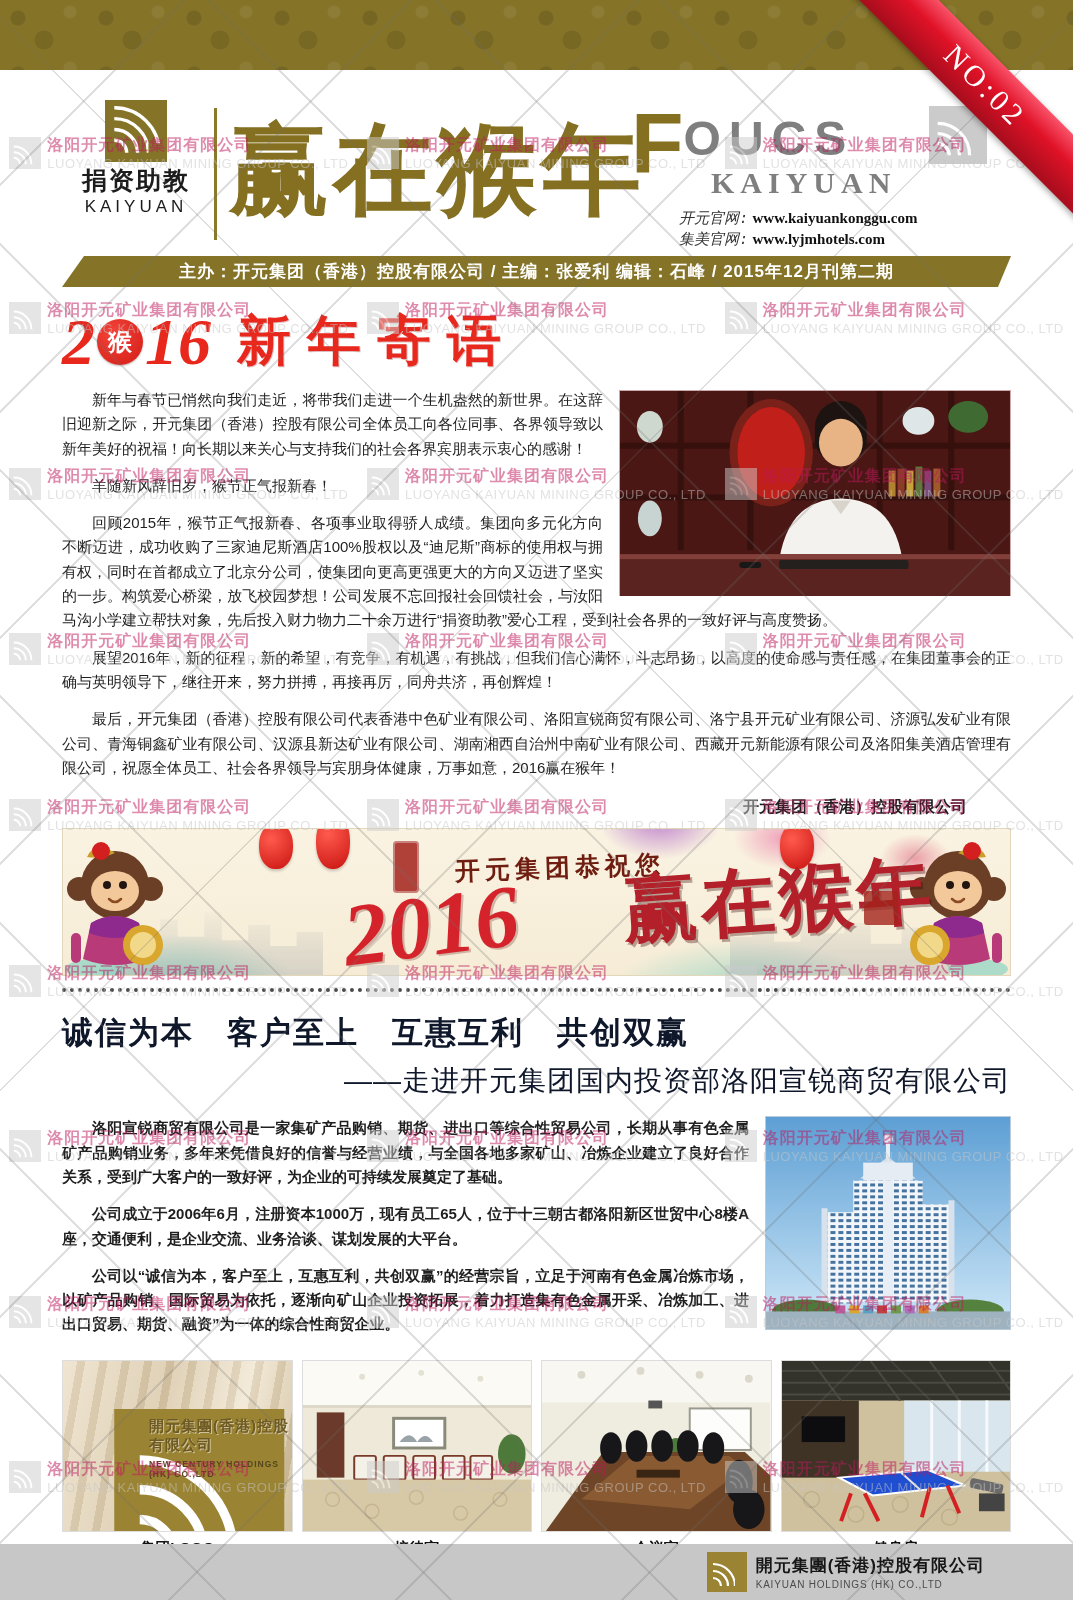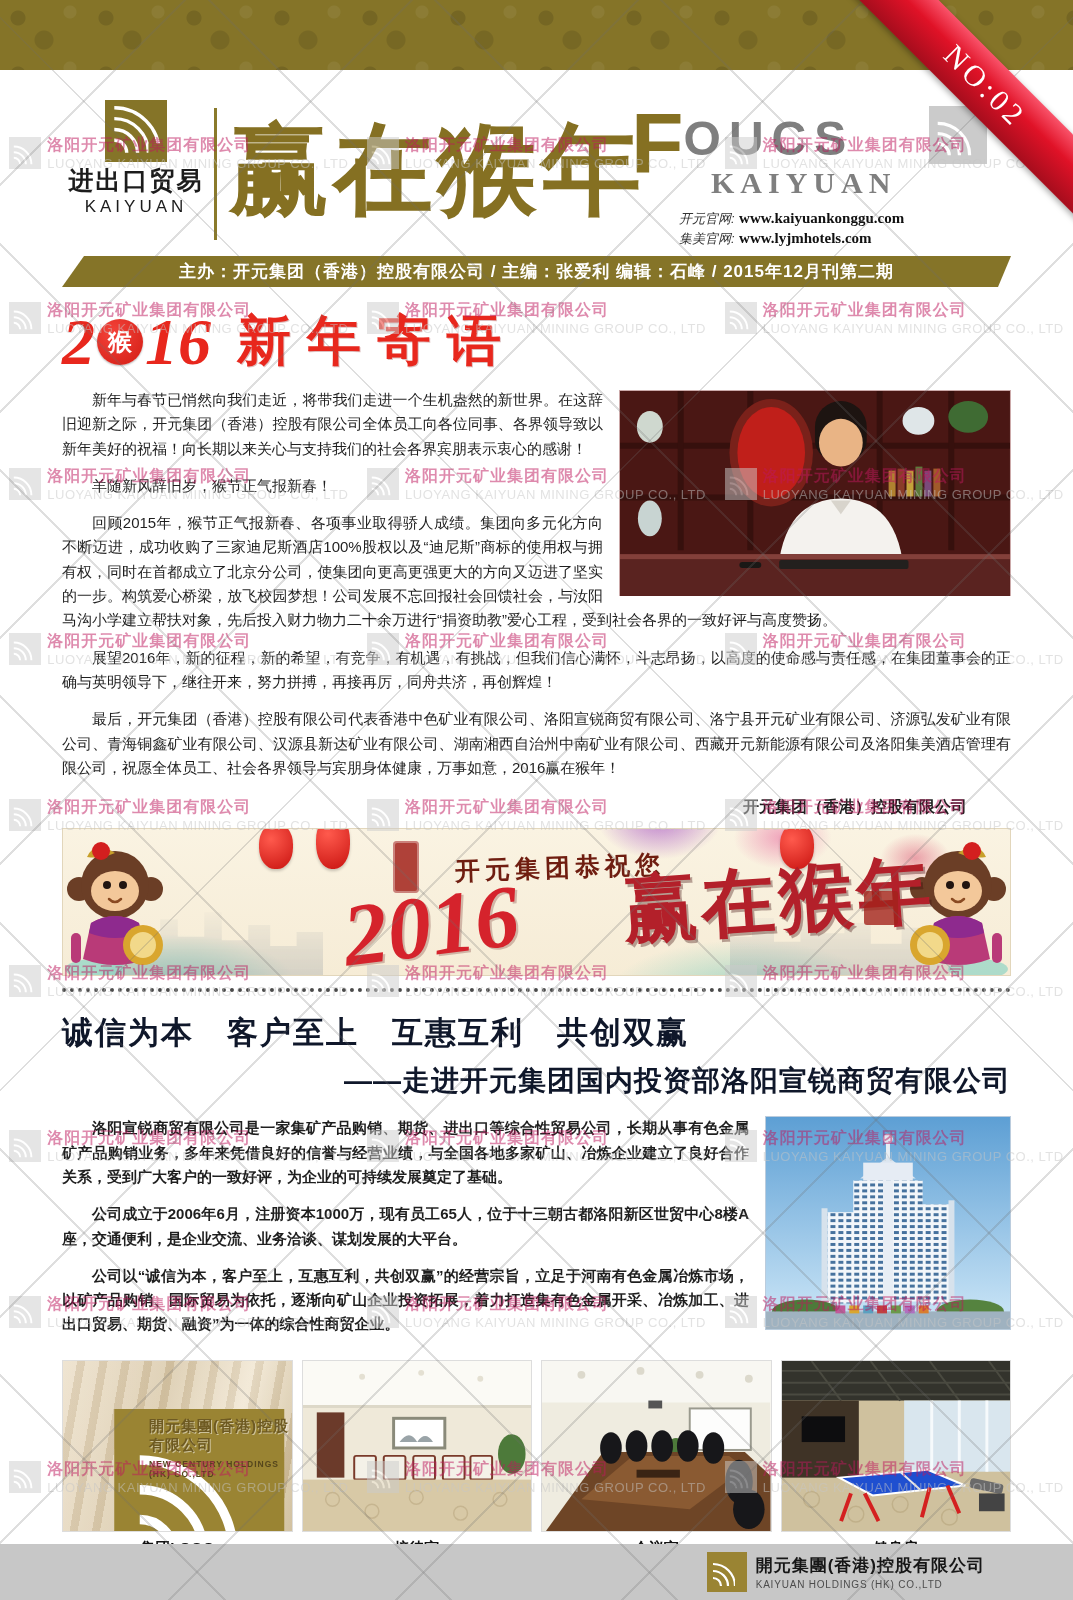--- a/index.html
+++ b/index.html
@@ -42,21 +42,21 @@
   .hdr-divider{width:3px;background:#8a7a2b;height:132px;align-self:center;margin:0 12px 0 4px;flex:none;}
   .paper-title{font-size:100px;line-height:138px;font-weight:900;color:#857022;letter-spacing:4px;white-space:nowrap;flex:none;}
   .hdr-right{position:relative;flex:1;height:148px;}
   .foucs-logo{position:absolute;right:24px;top:6px;opacity:.95;}
   .foucs-line{position:absolute;left:-14px;top:-6px;white-space:nowrap;}
   .foucs-f{font-size:86px;font-weight:900;color:#857022;vertical-align:-18px;}
   .foucs-rest{font-size:48px;font-weight:bold;color:#7f7f7f;letter-spacing:8px;}
   .foucs-sub{position:absolute;left:66px;top:66px;font-size:30px;font-weight:bold;color:#7f7f7f;letter-spacing:6px;
     font-family:"Liberation Serif","DejaVu Serif",serif;}
   .sites{position:absolute;left:34px;top:108px;line-height:19px;}
-  .site-label{font-size:13px;color:#333;font-style:italic;font-family:Liberation Sans, sans-serif;}
+  .site-label{font-size:15px;color:#333;font-style:italic;font-family:Liberation Mono, monospace;}
   .site-url{font-size:15px;font-weight:bold;color:#111;font-family:"Liberation Serif","DejaVu Serif",serif;}
 
   
   .masthead{margin-top:8px;height:31px;background:#857428;color:#fff;font-size:17px;font-weight:bold;
     display:flex;align-items:center;justify-content:center;letter-spacing:1px;
     clip-path:polygon(22px 0, 100% 0, calc(100% - 13px) 100%, 0 100%);}
 
   
   .a1-title{margin-top:18px;display:flex;align-items:center;color:#e8271d;}
   .a1-year{font-family:"Liberation Serif","DejaVu Serif",serif;font-weight:bold;font-style:italic;font-size:66px;line-height:56px;}
@@ -104,21 +104,21 @@
   .banner-slogan{position:absolute;left:560px;top:22px;font-size:74px;font-weight:900;color:#b3202a;
     transform:rotate(-4deg);letter-spacing:4px;font-family:"Liberation Serif","DejaVu Serif",serif;
     text-shadow:2px 3px 0 rgba(60,10,10,.35);white-space:nowrap;}
   .banner-seal2{position:absolute;right:112px;top:62px;width:34px;height:34px;background:#a3231c;opacity:.8;border-radius:3px;}
 
   .dotted-divider{margin-top:12px;border-top:4px dotted #4a4a4a;height:0;}
 
   
   .a2-head{margin-top:20px;color:#0f172a;}
   .a2-h1{font-size:31px;font-weight:900;letter-spacing:2px;}
-  .a2-h2{font-size:28px;font-weight:700;text-align:right;margin-top:8px;letter-spacing:1px;}
+  .a2-h2{font-size:28px;font-weight:400;text-align:right;margin-top:8px;letter-spacing:1px;}
   .a2-row{display:flex;gap:16px;margin-top:16px;font-weight:bold;}
   .a2-text{flex:1;font-size:15px;line-height:1.62;color:#1f1f1f;text-align:justify;}
   .a2-text p{margin:0 0 13px;text-indent:2em;}
   .building-photo{width:246px;height:214px;flex:none;border:1px solid #bcd;box-sizing:border-box;}
 
   
   .gallery{display:flex;gap:9px;margin-top:10px;}
   .photo{flex:1;height:172px;position:relative;overflow:hidden;border:1px solid #ddd;box-sizing:border-box;}
   .photo svg{display:block;width:100%;height:100%;}
   .logo-wall{background:
@@ -537,21 +537,21 @@
         <svg class="logo-icon" width="62" height="62" viewBox="0 0 40 40">
           <rect width="40" height="40" fill="#857428"></rect>
           <g fill="none" stroke="#fff" stroke-width="2.2">
             <path d="M6 26 A8 8 0 0 1 14 34"></path>
             <path d="M6 19 A15 15 0 0 1 21 34"></path>
             <path d="M6 12 A22 22 0 0 1 28 34"></path>
             <path d="M6 5 A29 29 0 0 1 35 34"></path>
           </g>
           <rect x="28" y="28" width="12" height="12" fill="#857428"></rect>
         </svg>
-        <div class="logo-cn">进出口贸易</div>
+        <div class="logo-cn">捐资助教</div>
         <div class="logo-en">KAIYUAN</div>
       </div>
       <div class="hdr-divider"></div>
       <div class="paper-title">赢在猴年</div>
       <div class="hdr-right">
         <svg class="foucs-logo" width="58" height="58" viewBox="0 0 40 40">
           <rect width="40" height="40" fill="#c9c9c9"></rect>
           <g fill="none" stroke="#fff" stroke-width="2.2">
             <path d="M6 26 A8 8 0 0 1 14 34"></path>
             <path d="M6 19 A15 15 0 0 1 21 34"></path>

